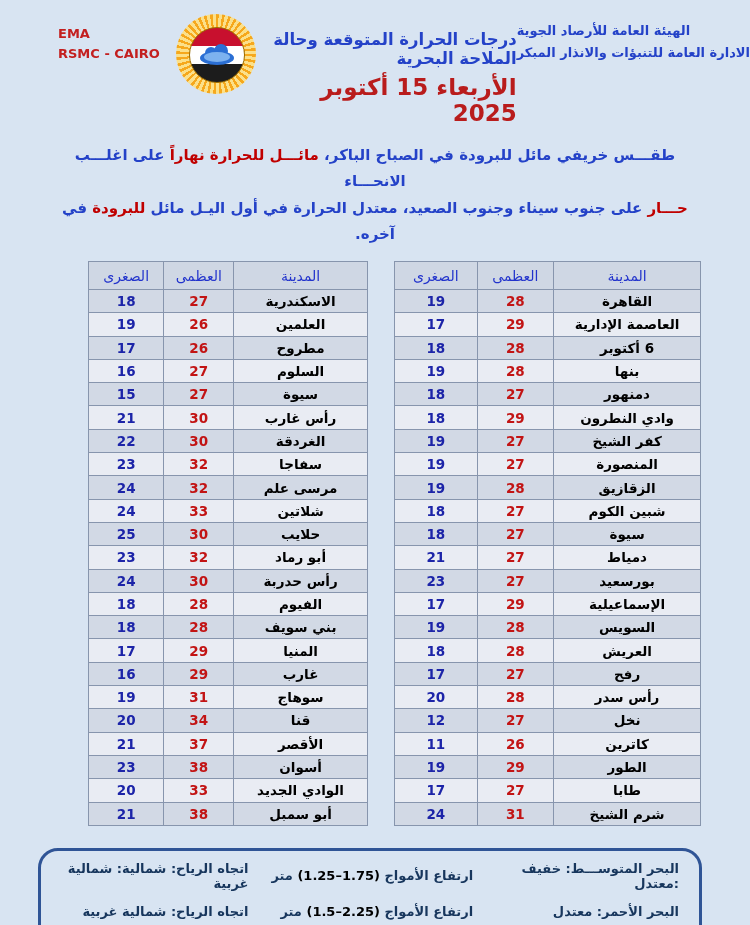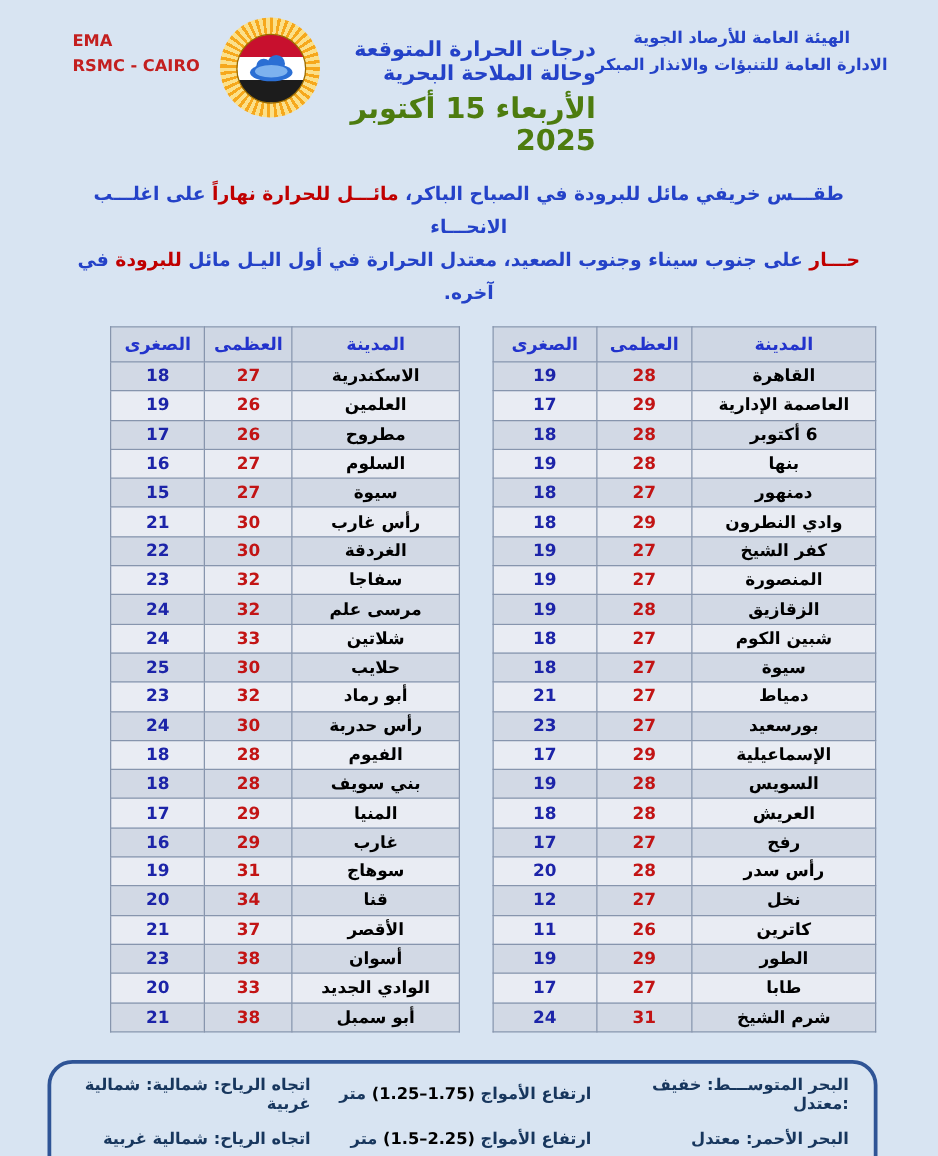--- a/index.html
+++ b/index.html
@@ -15,34 +15,34 @@
     font-size:13px;line-height:1.5;white-space:nowrap;}
   .logo{width:80px;height:80px;margin-left:16px;position:relative;flex:0 0 auto;}
   .sun{position:absolute;inset:0;border-radius:50%;
     background:repeating-conic-gradient(#f6a81c 0deg 4deg,#fbe08a 4deg 9deg);}
   .globe{position:absolute;left:13px;top:13px;width:54px;height:54px;border-radius:50%;
     background:linear-gradient(to bottom,#c8102e 0 33%,#ffffff 33% 66%,#1c1c1c 66% 100%);
     border:1px solid #9a6b00;display:flex;align-items:center;justify-content:center;}
   .cloud{width:38px;height:22px;}
   .title-block{flex:1;text-align:right;margin-top:16px;direction:rtl;}
   .doc-title{color:#2442c8;font-weight:bold;font-size:16.5px;}
-  .doc-date{color:#4d7c0f;font-weight:bold;font-size:23px;margin-top:6px;}
-  .org-block{margin-right:40px;margin-top:6px;text-align:center;direction:rtl;
+  .doc-date{color:#b91c1c;font-weight:bold;font-size:23px;margin-top:6px;}
+  .org-block{margin-top:6px;text-align:left;direction:rtl;
     color:#2442c8;font-weight:bold;font-size:13px;line-height:1.7;white-space:nowrap;}
   
   .intro{direction:rtl;text-align:center;font-weight:bold;font-size:15px;
     line-height:1.75;margin-top:16px;padding:0 61px;}
   .b{color:#2442c8;} .r{color:#c00000;}
   
   .tables{display:flex;margin-top:14px;}
   .tbl-left{margin-left:88px;width:280px;}
   .tbl-right{margin-left:26px;width:307px;}
   table{border-collapse:collapse;direction:rtl;width:100%;}
   th,td{border:1px solid #8795ad;text-align:center;padding:0 2px;}
-  th{background:#cfd7e4;color:#2233cc;font-weight:bold;font-size:14px;height:27px;}
+  th{background:#cfd7e4;color:#2233cc;font-weight:normal;font-size:14px;height:27px;}
   td{height:22.3px;font-weight:bold;font-size:13.5px;}
   td.city{color:#000;width:48%;}
   td.max{color:#c21414;width:25%;}
   td.min{color:#1c24a8;width:27%;}
   tr:nth-child(odd) td{background:#d2d9e5;}
   tr:nth-child(even) td{background:#e9ecf3;}
   
   .marine{direction:rtl;margin:22px 48px 0 38px;border:3px solid #2f5496;
     border-radius:20px;padding:10px 20px 10px 14px;
     display:grid;grid-template-rows:1fr 1fr 1fr;row-gap:6px;

